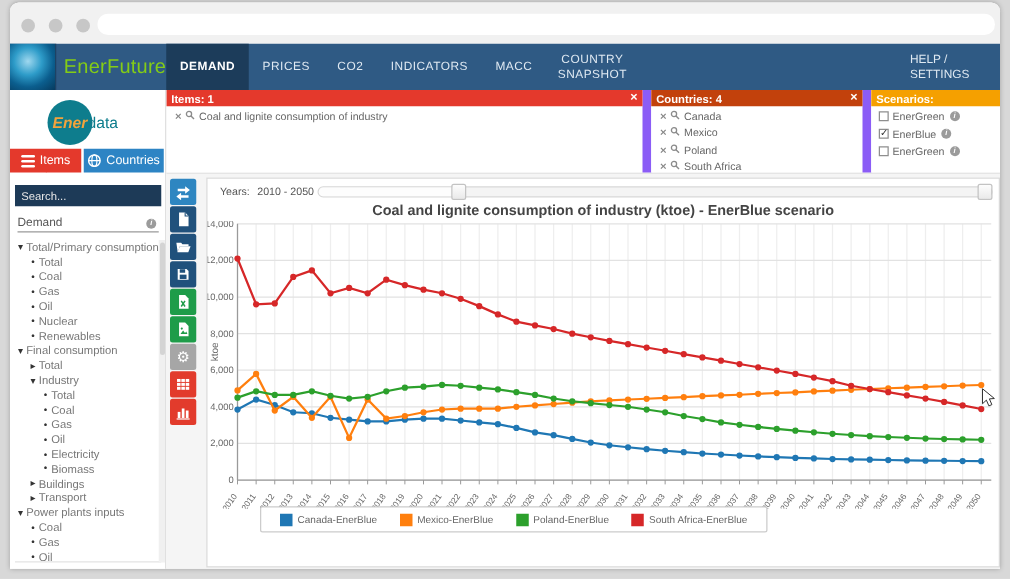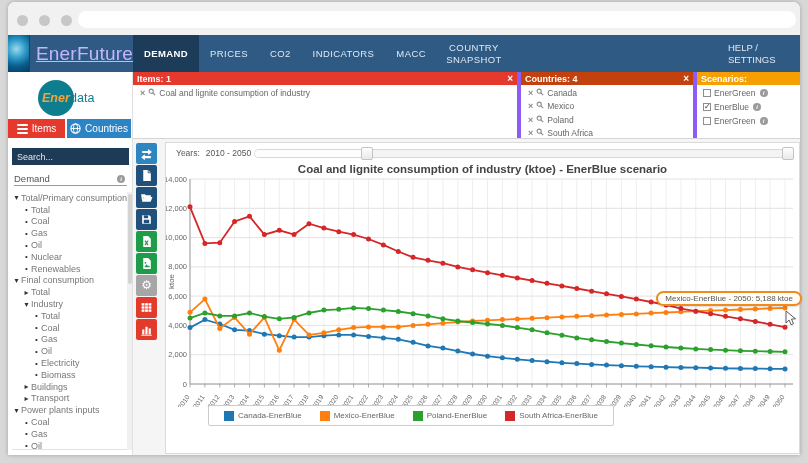--- a/index.html
+++ b/index.html
@@ -13,31 +13,31 @@
     border-radius:7px 7px 0 0; }
   .dot { position:absolute; top:13px; width:11px; height:11px; border-radius:50%; background:#c7c7c7; }
   .addr { position:absolute; left:70px; top:9px; right:4px; height:17px; background:#fff; border-radius:9px; }
 
   
   .appbar { position:absolute; left:0; top:33px; width:100%; height:37px; background:#2f5a84; display:flex; }
   .brand { width:125px; height:37px; display:flex; align-items:center; position:relative; }
   .globe { width:37px; height:37px; background:
       radial-gradient(circle at 40% 38%, #9fd8ef 0%, #2e9cc9 35%, #0b5e8e 65%, #063a5e 100%);
       border-right:1px solid #1d4264; }
-  .brand-text { color:#c4b5fd; font-size:19px; letter-spacing:.2px; padding-left:6px; font-weight:400;text-decoration:underline; }
+  .brand-text { color:#84cc16; font-size:16px; letter-spacing:.2px; padding-left:6px; font-weight:400; }
   .nav { display:flex; align-items:stretch; color:#dfe9f2; font-size:9.5px; letter-spacing:.4px; }
   .nav-item { display:flex; align-items:center; justify-content:center; padding:0 11px; text-align:center; cursor:pointer; }
   .nav-item.active { background:#1c3c5a; font-weight:bold; color:#fff; }
   .nav-item.two-line { width:74px; padding:0 4px; line-height:1.25; }
   .help { margin-left:auto; width:72px; display:flex; align-items:center; justify-content:flex-end;
     text-align:left; padding-right:9px; color:#dfe9f2; font-size:9.5px; line-height:1.25; cursor:pointer; }
 
   
   .filters { position:absolute; left:125px; top:70px; right:0; height:67px; display:flex; background:#fff; border-bottom:1px solid #d5d5d5; }
-  .fpanel { position:relative; background:#fff; border-right:4px solid #8b5cf6; }
+  .fpanel { position:relative; background:#fff; border-right:7px solid #8b5cf6; }
   .fpanel.items { width:388px; } .fpanel.countries { width:176px; } .fpanel.scenarios { flex:1; border-right:none; }
   .fhead { height:13px; display:flex; align-items:center; color:#fff; font-weight:bold; font-size:9px; padding:0 4px; }
   .fhead .fx { margin-left:auto; font-size:10px; line-height:9px; cursor:pointer; }
   .items  .fhead { background:#e4392c; } .countries .fhead { background:#c2410c; } .scenarios .fhead { background:#f5a000; }
   .frow { display:flex; align-items:center; height:11.5px; margin-top:2px; padding-left:7px; font-size:8.5px; color:#666; }
   .frow .rm { color:#888; font-size:9px; font-weight:bold; margin-right:3px; cursor:pointer; }
   .frow .mag { margin-right:3px; cursor:pointer; }
   .srow { display:flex; align-items:center; height:11.5px; margin-top:2.5px; padding-left:6px; font-size:8.5px; color:#666; }
   .cb { width:8px; height:8px; border:1px solid #8e8e8e; background:#fff; margin-right:3px; position:relative; cursor:pointer; }
   .cb.checked::after { content:"\2713"; position:absolute; left:0; top:-2px; font-size:8px; color:#333; }
@@ -739,17 +739,16 @@
           </div>
           <div class="litem">
             <span class="lsq" style="background: rgb(44, 160, 44);"></span>
             <span>Poland-EnerBlue</span>
           </div>
           <div class="litem">
             <span class="lsq" style="background: rgb(214, 39, 40);"></span>
             <span>South Africa-EnerBlue</span>
           </div>
         </div>
-      <div class="ttip">Mexico-EnerBlue - 2050: 5,188 ktoe</div>
     </div>
   </div>
 
 </div>
 
 </body></html>

